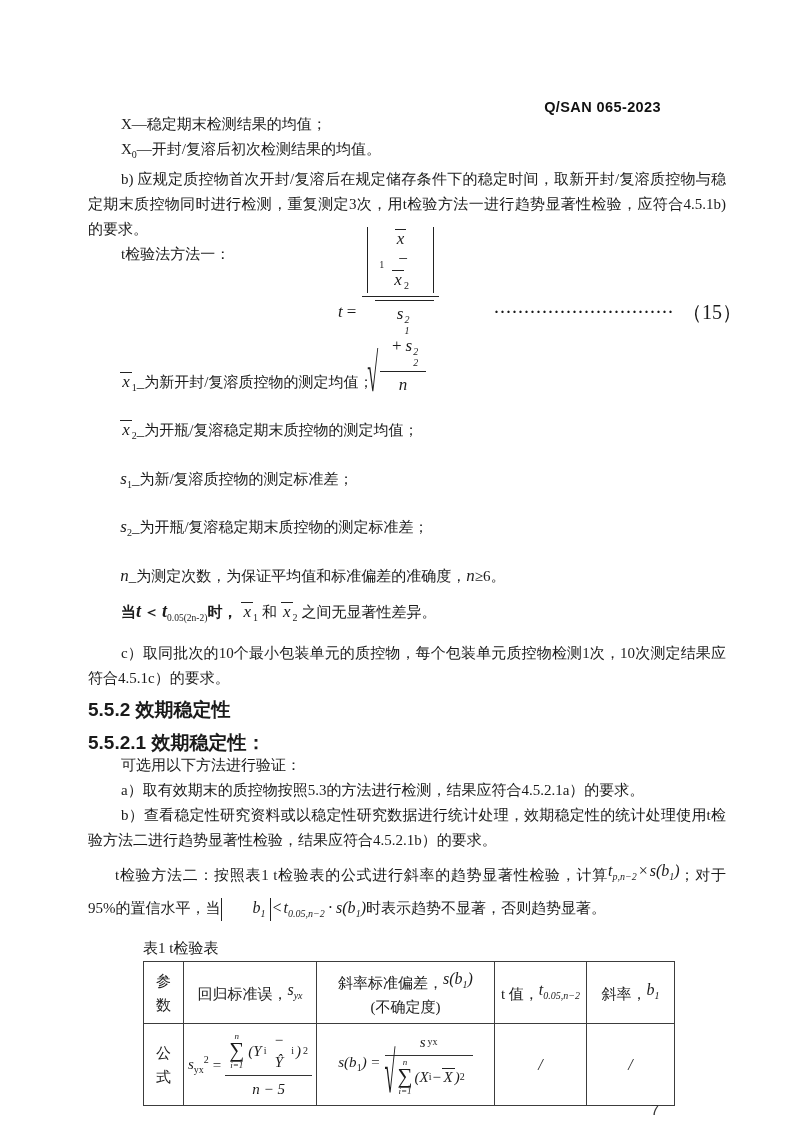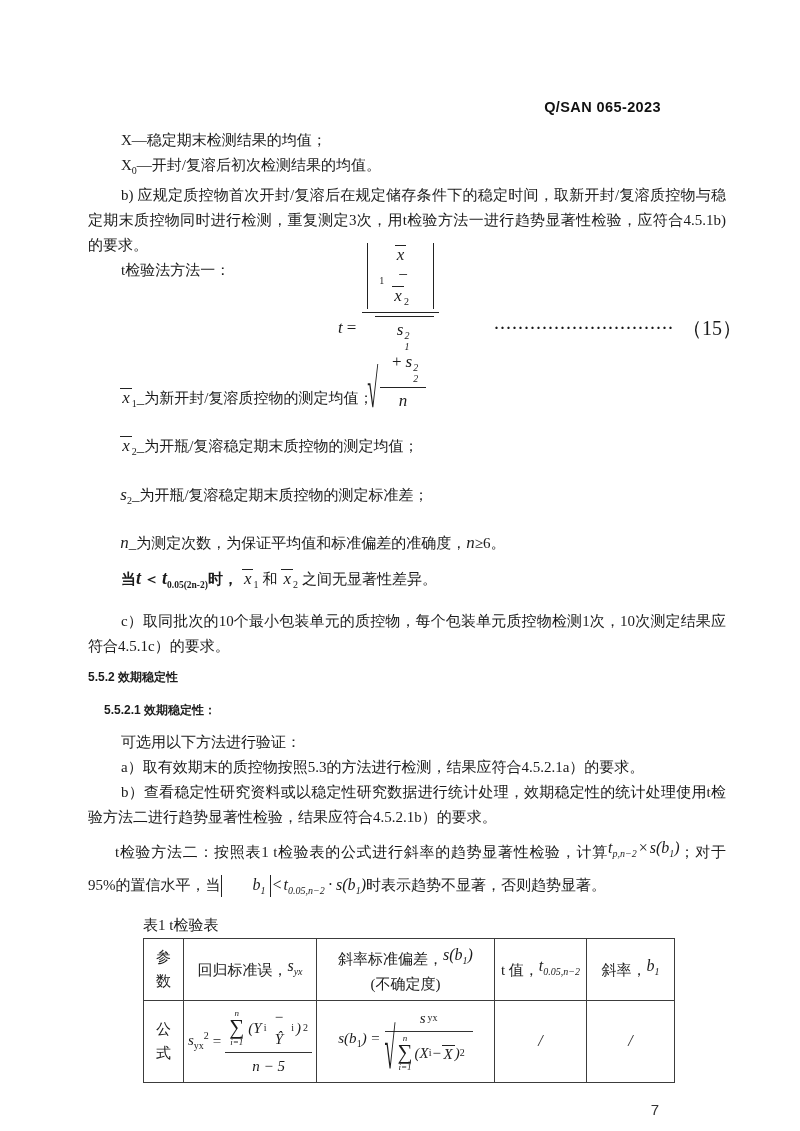--- a/index.html
+++ b/index.html
@@ -7,21 +7,21 @@
   .page {
     position:relative; width:736px; height:1131px; background:#ffffff;
     font-family:"Liberation Serif","DejaVu Sans",serif; font-size:15px; color:#1b1b1b;
     overflow:hidden;
   }
   .doc-number {
     position:absolute; top:99px; right:75px;
     font-family:"Liberation Sans","DejaVu Sans",sans-serif;
     font-size:14.5px; font-weight:600; letter-spacing:.4px; color:#111;
   }
-  .content { position:absolute; left:88px; top:128px; width:638px; }
+  .content { position:absolute; left:88px; top:112px; width:638px; }
   p { margin:0; line-height:25px; }
   .ind { padding-left:2.2em; }
   .jp  { text-align:justify; text-indent:2.2em; }
   i { font-family:"Liberation Serif","DejaVu Sans",serif; }
   sub { font-size:10px; }
   sup { font-size:10px; }
   .ovl { display:inline-block; border-top:1.5px solid #222; padding:0 2px; line-height:1.08; }
   
   .formula-row { display:flex; align-items:center; margin-top:4px; height:82px; }
   .f15 { margin-left:250px; display:inline-flex; align-items:center; font-size:17px; }
@@ -37,26 +37,26 @@
   .sqrt-body { border-top:1.5px solid #222; padding:3px 8px 0 5px; display:inline-flex; align-items:center; justify-content:center; }
   .dots { margin-left:55px; font-weight:bold; letter-spacing:1px; font-size:15px; }
   .ftag { margin-left:8px; font-size:20px; }
   
   .def { margin-top:16px; padding-left:2.15em; line-height:26px; }
   .sym { font-size:17px; }
   
   .cond { margin-top:8px; padding-left:2.2em; line-height:28px; }
   .bcjk { font-weight:bold; }
   .bt { font-weight:bold; font-style:italic; font-size:18px; }
-  .csub { font-size:9.5px; font-weight:bold; }
-  
-  .h2 { font-family:"Liberation Sans","DejaVu Sans",sans-serif; font-weight:bold; font-size:12px; }
+  .csub { font-size:9.5px; font-weight:normal; }
+  
+  .h2 { font-family:"Liberation Sans","DejaVu Sans",sans-serif; font-weight:bold; font-size:19px; }
   .h552  { margin-top:8px; line-height:21px; }
-  .h5521 { margin-top:12px; line-height:21px;margin-left:16px; }
-  .mt9 { margin-top:9px; }
+  .h5521 { margin-top:12px; line-height:21px; }
+  .mt9 { }
   
   .m2 { text-align:justify; text-indent:1.8em; line-height:31px; margin-top:2px; }
   .im { font-style:italic; font-size:16px; font-family:"Liberation Serif","DejaVu Sans",serif; }
   .raise { vertical-align:4px; }
   .absm { border-left:1.3px solid #222; border-right:1.3px solid #222; padding:1px 4px; display:inline-block; line-height:1.15; }
   
   .tcap { width:531px; margin:9px 0 3px 55px; line-height:20px; }
   table.t1 { border-collapse:collapse; margin-left:55px; table-layout:fixed; width:531px; }
   .t1 td { border:1.5px solid #3c3c3c; text-align:center; vertical-align:middle; padding:2px 4px; font-size:15px; line-height:22px; }
   .t1 tr.hr td { height:62px; }
@@ -119,20 +119,21 @@
         </span>
       </span>
       <span class="dots">······························</span>
       <span class="ftag">（15）</span>
     </div>
 
     <p class="def"><span class="sym"><span class="ovl"><i>x</i></span><sub>1</sub></span><span>_为新开封/复溶质控物的测定均值；</span></p>
 
     <p class="def"><span class="sym"><span class="ovl"><i>x</i></span><sub>2</sub></span><span>_为开瓶/复溶稳定期末质控物的测定均值；</span></p>
 
+    <p class="def"><span class="sym"><i>s</i><sub>1</sub></span><span>_为新/复溶质控物的测定标准差；</span></p>
 
     <p class="def"><span class="sym"><i>s</i><sub>2</sub></span><span>_为开瓶/复溶稳定期末质控物的测定标准差；</span></p>
 
     <p class="def"><span class="sym"><i>n</i></span><span>_为测定次数，为保证平均值和标准偏差的准确度，</span><span class="sym"><i>n</i></span><span>≥6。</span></p>
 
     <p class="cond"><span class="bcjk">当</span><span class="bt">t</span><span class="bcjk" style="margin:0 3px;">＜</span><span class="bt">t</span><sub class="csub">0.05(2n-2)</sub><span class="bcjk">时，</span><span class="sym" style="margin:0 4px;"><span class="ovl"><i>x</i></span><sub>1</sub></span><span>和</span><span class="sym" style="margin:0 4px;"><span class="ovl"><i>x</i></span><sub>2</sub></span><span>之间无显著性差异。</span></p>
 
     <p class="jp" style="margin-top:9px;">c）取同批次的10个最小包装单元的质控物，每个包装单元质控物检测1次，10次测定结果应符合4.5.1c）的要求。</p>
 
     <p class="h2 h552">5.5.2 效期稳定性</p>

